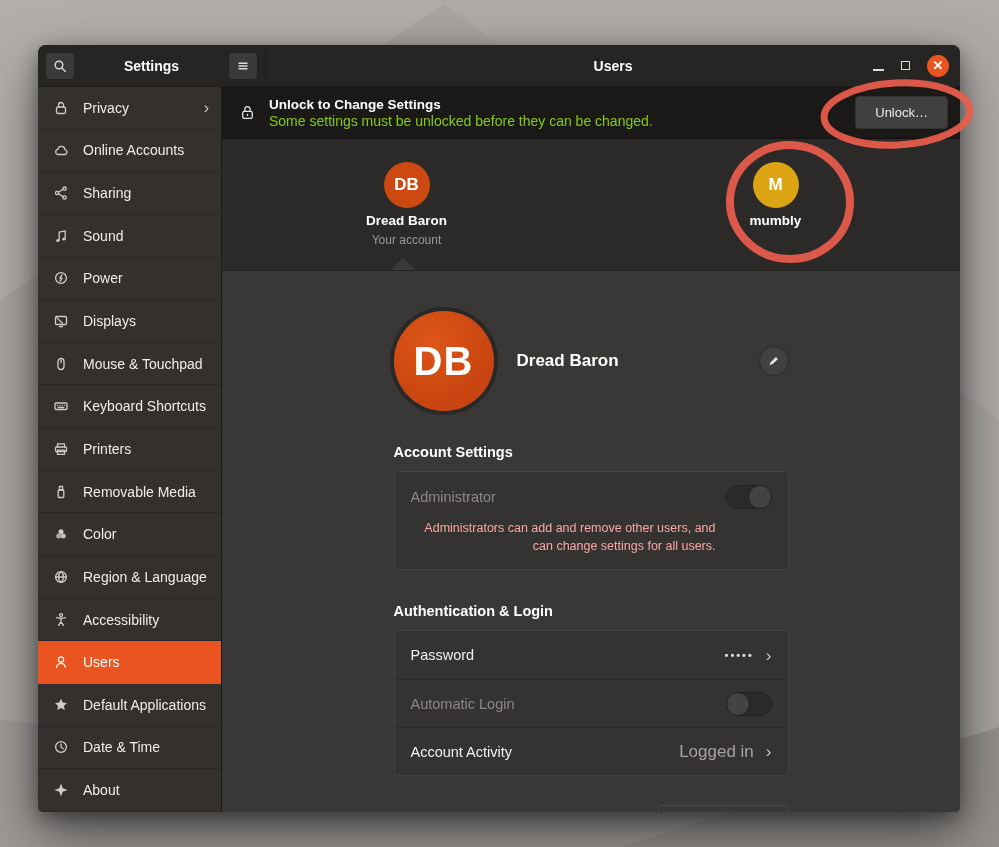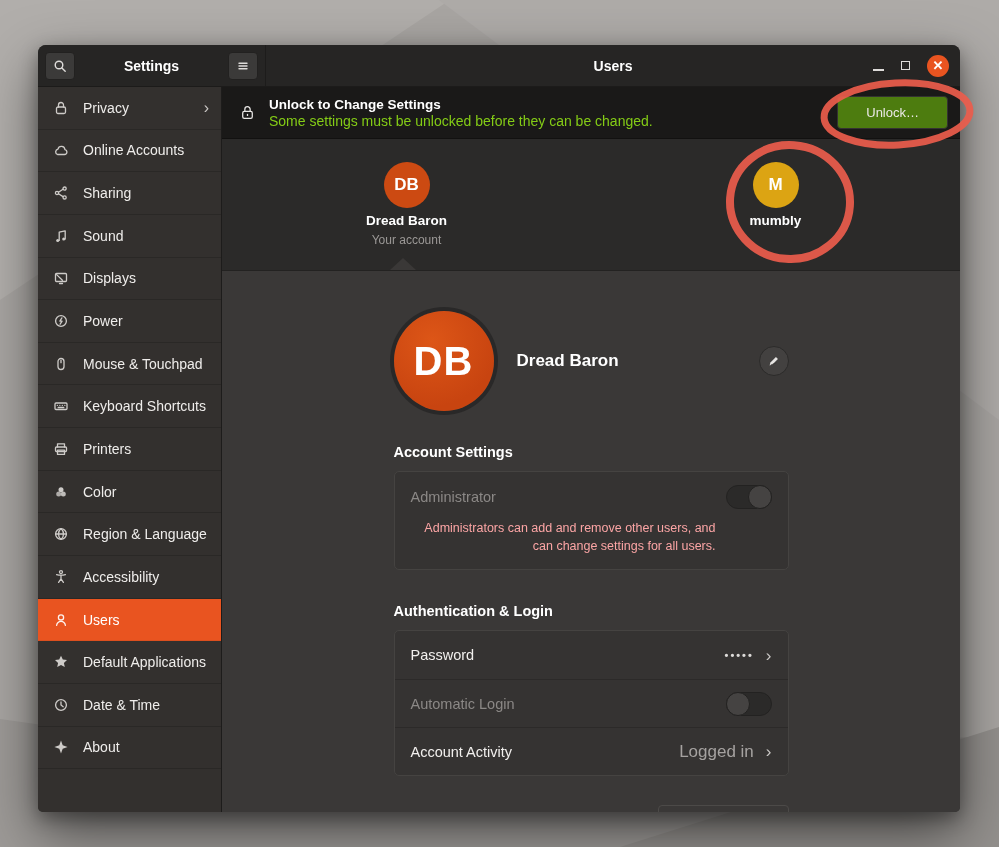--- a/index.html
+++ b/index.html
@@ -69,22 +69,22 @@
   .pane { flex:1; display:flex; flex-direction:column; min-width:0; }
   
   .banner {
     height:52px; flex-shrink:0; background:#1a1918; border-bottom:1px solid #121110;
     display:flex; align-items:center; padding:0 12px 0 17px; gap:13px;
   }
   .banner-text { display:flex; flex-direction:column; gap:1px; }
   .banner-title { color:#ffffff; font-weight:bold; font-size:13.5px; }
   .banner-sub { color:#84cc16; font-size:14px; }
   .unlock-btn {
-    margin-left:auto; background:#4d7c0f; border:1px solid #343231; border-radius:4px;
-    color:#ebe9e7; font-size:13px; padding:8px 28px; cursor:pointer;
+    margin-left:auto; background:#404040; border:1px solid #343231; border-radius:4px;
+    color:#ebe9e7; font-size:13px; padding:8px 19px; cursor:pointer;
     font-family:inherit;
   }
   
   .carousel {
     height:132px; flex-shrink:0; background:#2b2a29; border-bottom:1px solid #232221;
     display:flex; position:relative;
   }
   .user-slot { width:50%; display:flex; flex-direction:column; align-items:center; padding-top:23px; gap:5px; cursor:pointer; }
   .avatar-sm {
     width:46px; height:46px; border-radius:50%;
@@ -210,34 +210,34 @@
               <path d="M6.2 12.4V4.2l6-1.4v8.2"></path>
               <circle cx="4.7" cy="12.5" r="1.5" fill="#dcd9d6" stroke="none"></circle>
               <circle cx="10.7" cy="11.1" r="1.5" fill="#dcd9d6" stroke="none"></circle>
             </svg>
           </span>
           <span>Sound</span>
         </div>
         <div class="side-item">
           <span class="side-icon">
             <svg width="16" height="16" viewBox="0 0 16 16" fill="none" stroke="#dcd9d6" stroke-width="1.3" stroke-linecap="round" stroke-linejoin="round">
+              <circle cx="8" cy="8" r="5.4"></circle>
+              <path d="M8.9 4.9L6.9 8.2h2.2l-2 3"></path>
+            </svg>
+          </span>
+          <span>Power</span>
+        </div>
+        <div class="side-item">
+          <span class="side-icon">
+            <svg width="16" height="16" viewBox="0 0 16 16" fill="none" stroke="#dcd9d6" stroke-width="1.3" stroke-linecap="round" stroke-linejoin="round">
               <rect x="2.5" y="3.5" width="11" height="8" rx="1"></rect>
               <path d="M3.6 4.6l5.8 5.6M6.5 13.5h3"></path>
             </svg>
           </span>
           <span>Displays</span>
-        </div>
-        <div class="side-item">
-          <span class="side-icon">
-            <svg width="16" height="16" viewBox="0 0 16 16" fill="none" stroke="#dcd9d6" stroke-width="1.3" stroke-linecap="round" stroke-linejoin="round">
-              <circle cx="8" cy="8" r="5.4"></circle>
-              <path d="M8.9 4.9L6.9 8.2h2.2l-2 3"></path>
-            </svg>
-          </span>
-          <span>Power</span>
         </div>
         <div class="side-item">
           <span class="side-icon">
             <svg width="16" height="16" viewBox="0 0 16 16" fill="none" stroke="#dcd9d6" stroke-width="1.3" stroke-linecap="round" stroke-linejoin="round">
               <rect x="5" y="2.5" width="6" height="11" rx="3"></rect>
               <path d="M8 4.5v2.2"></path>
             </svg>
           </span>
           <span>Mouse &amp; Touchpad</span>
         </div>
@@ -252,20 +252,29 @@
         </div>
         <div class="side-item">
           <span class="side-icon">
             <svg width="16" height="16" viewBox="0 0 16 16" fill="none" stroke="#dcd9d6" stroke-width="1.3" stroke-linecap="round" stroke-linejoin="round">
               <path d="M4.5 6V2.8h7V6"></path>
               <rect x="2.5" y="6" width="11" height="4.5" rx="1"></rect>
               <rect x="4.5" y="9.2" width="7" height="4.2"></rect>
             </svg>
           </span>
           <span>Printers</span>
+        </div>
+        <div class="side-item">
+          <span class="side-icon">
+            <svg width="16" height="16" viewBox="0 0 16 16" fill="none" stroke="#dcd9d6" stroke-width="1.3" stroke-linecap="round" stroke-linejoin="round">
+              <rect x="5.2" y="6" width="5.6" height="7.5" rx="1"></rect>
+              <rect x="6.4" y="2.5" width="3.2" height="3.5"></rect>
+            </svg>
+          </span>
+          <span>Removable Media</span>
         </div>
         <div class="side-item">
           <span class="side-icon">
             <svg width="16" height="16" viewBox="0 0 16 16">
               <circle cx="8" cy="5.8" r="2.5" fill="#dcd9d6"></circle>
               <circle cx="5.7" cy="9.9" r="2.5" fill="#b9b6b3"></circle>
               <circle cx="10.3" cy="9.9" r="2.5" fill="#cbc8c5"></circle>
             </svg>
           </span>
           <span>Color</span>

